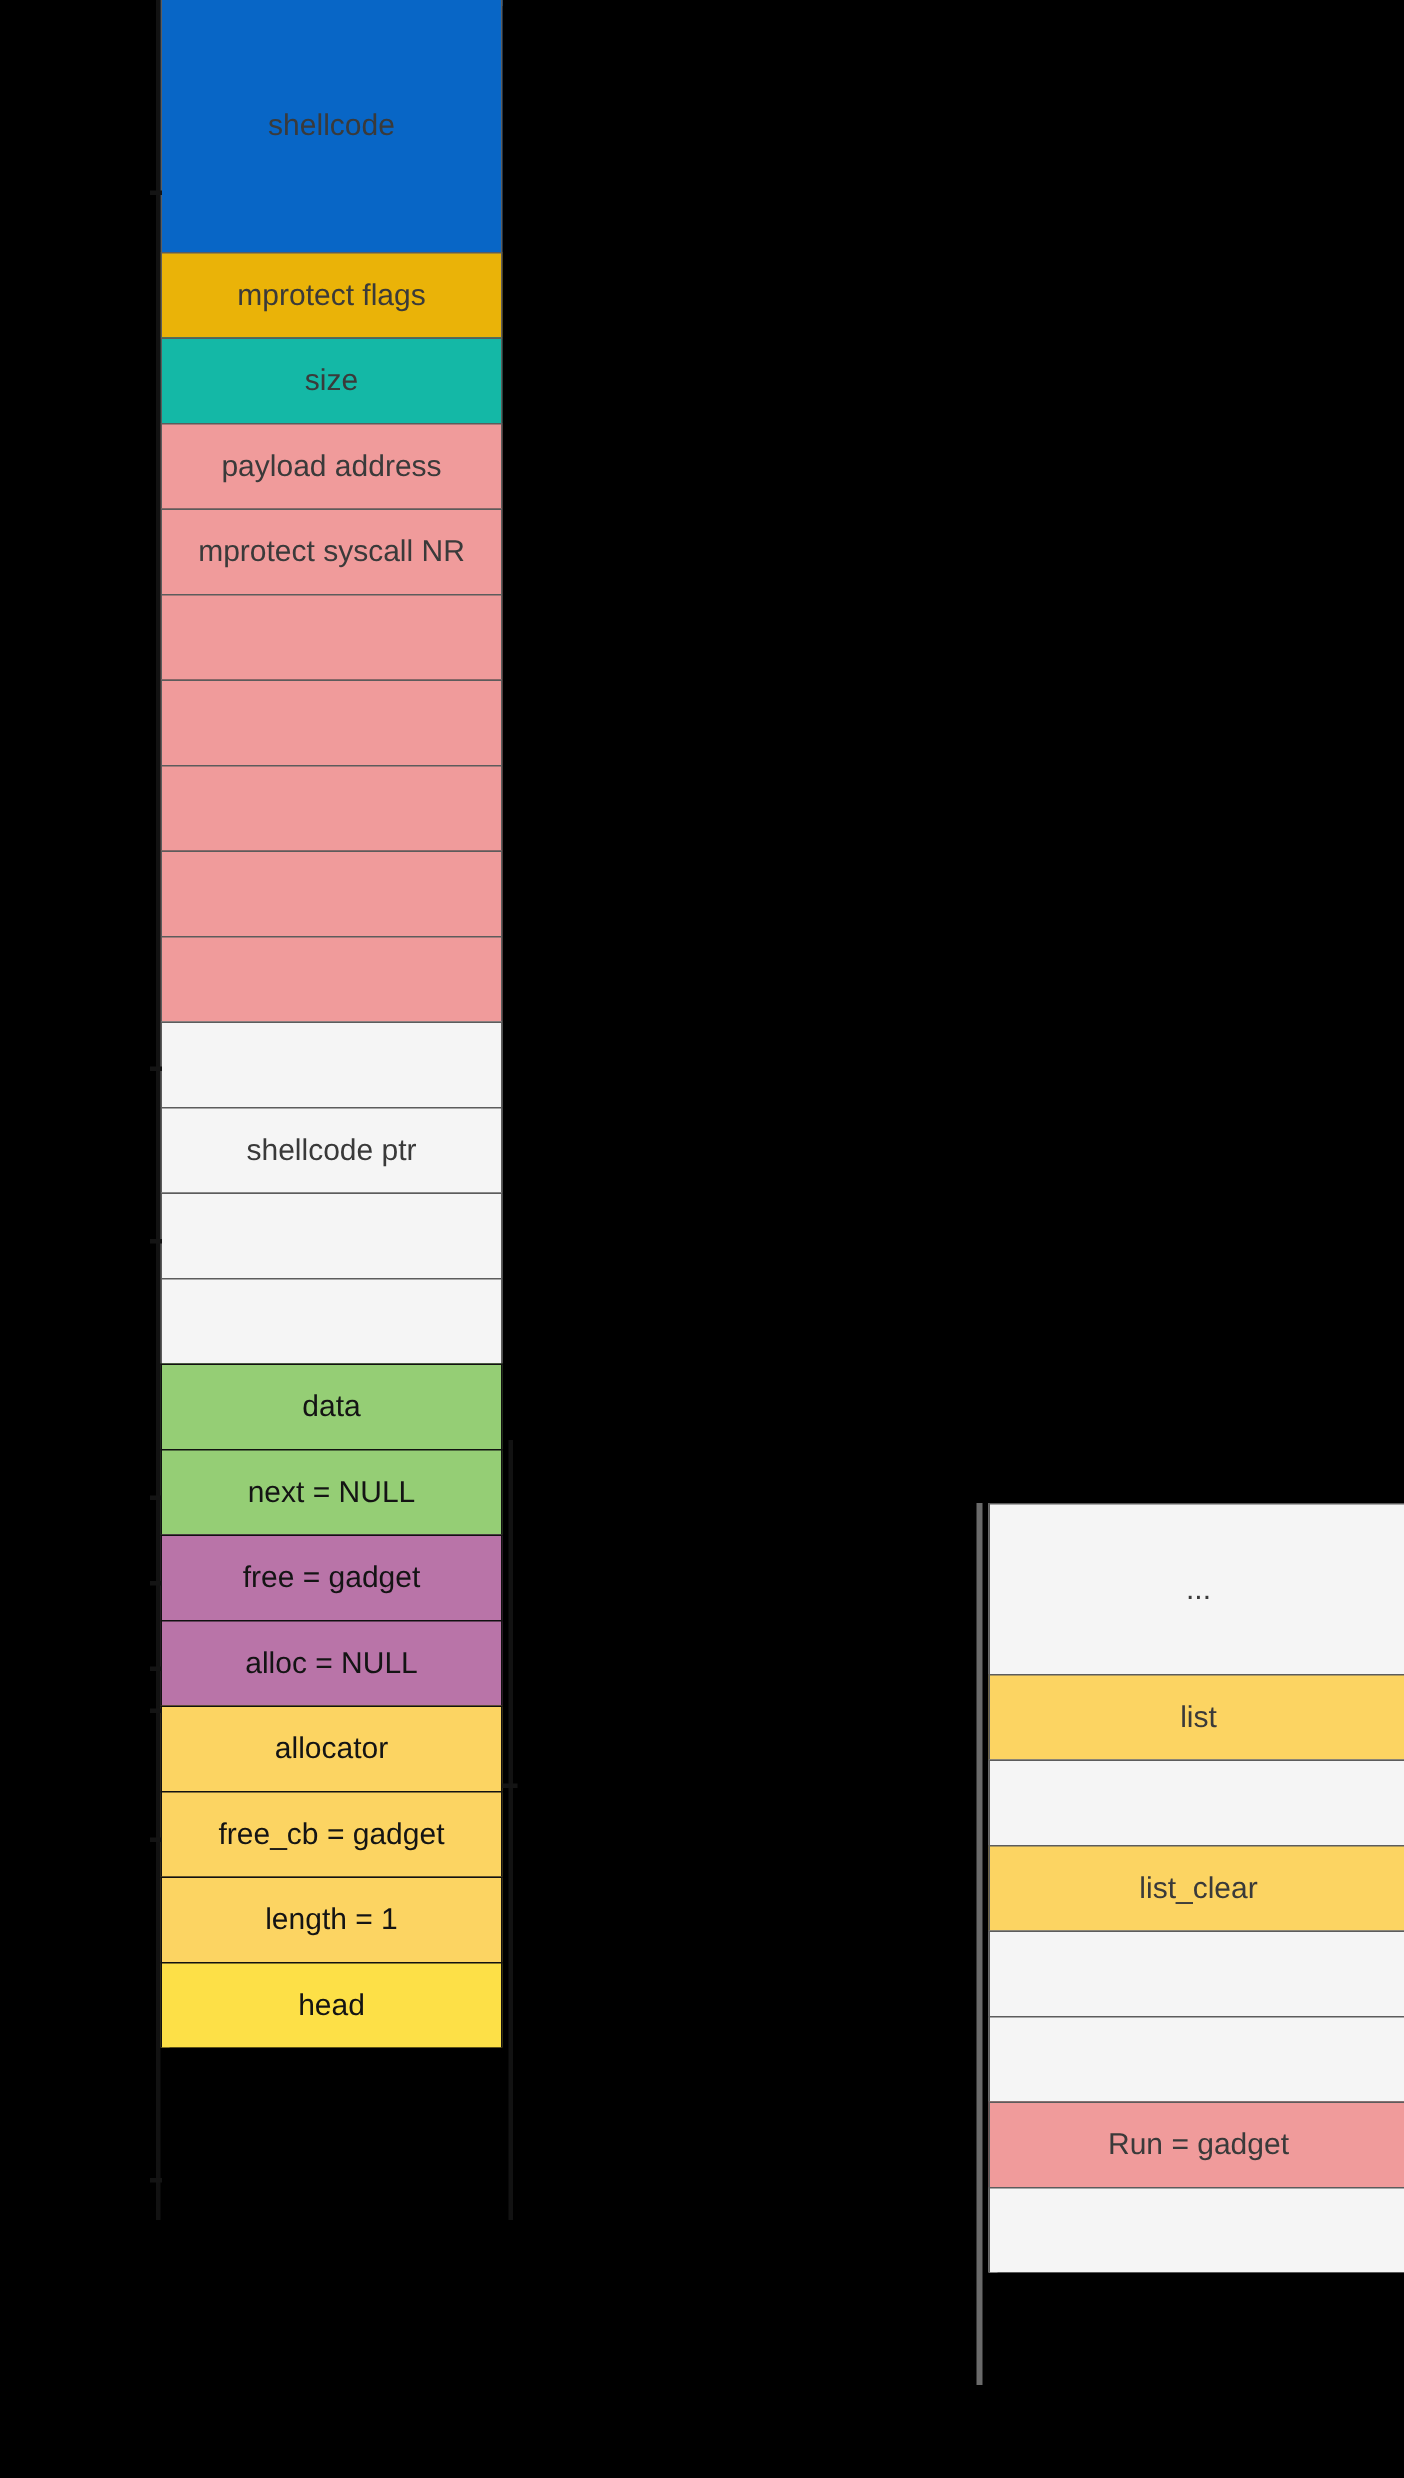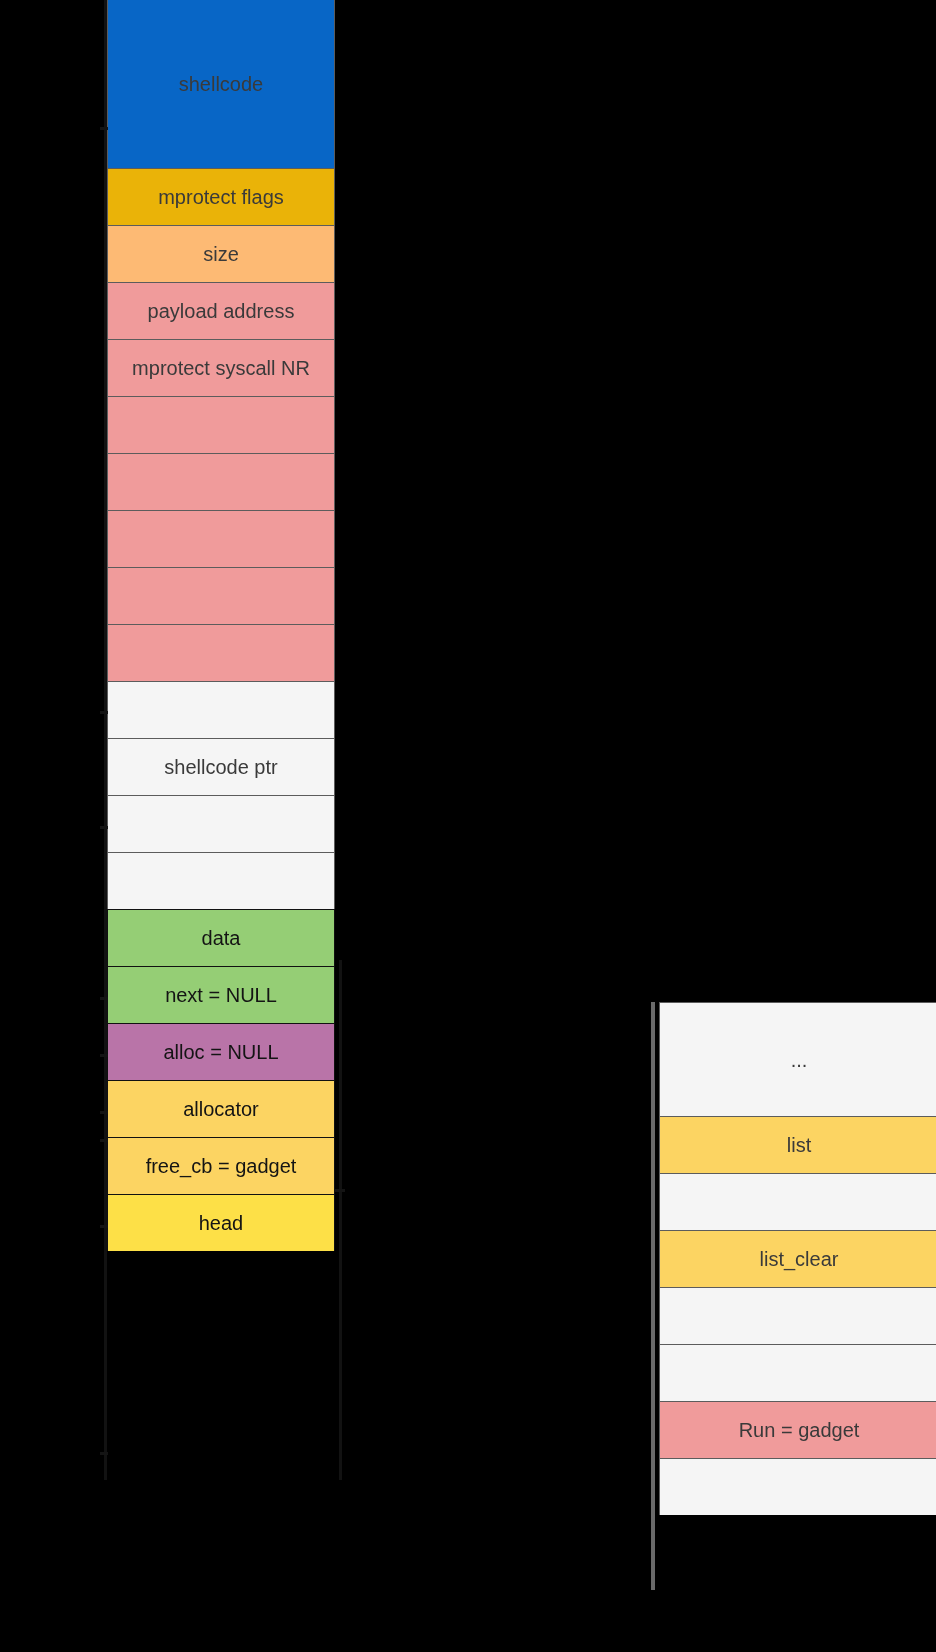--- a/index.html
+++ b/index.html
@@ -43,21 +43,21 @@
 </head>
 <body>
 
 <div class="stack" id="left-stack" style="left:107px;top:-2px;width:228px;">
     <div class="cell" style="height: 170px; background: rgb(8, 102, 198);">
       <span>shellcode</span>
     </div>
     <div class="cell" style="height: 57px; background: #eab308; text-align: center;">
       <span>mprotect flags</span>
     </div>
-    <div class="cell" style="height: 57px; background: #fdba74;">
+    <div class="cell" style="height: 57px; background: #14b8a6;">
       <span>size</span>
     </div>
     <div class="cell" style="height: 57px; background: rgb(240, 155, 155);">
       <span>payload address</span>
     </div>
     <div class="cell" style="height: 57px; background: rgb(240, 155, 155);">
       <span>mprotect syscall NR</span>
     </div>
     <div class="cell" style="height: 57px; background: rgb(240, 155, 155);">
       <span></span>
@@ -85,28 +85,34 @@
     </div>
     <div class="cell" style="height: 57px; background: rgb(245, 245, 245);">
       <span></span>
     </div>
     <div class="cell strong" style="height: 57px; background: rgb(149, 206, 117);">
       <span>data</span>
     </div>
     <div class="cell strong" style="height: 57px; background: rgb(149, 206, 117);">
       <span>next = NULL</span>
     </div>
+    <div class="cell strong" style="height: 57px; background: rgb(185, 116, 168);">
+      <span>free = gadget</span>
+    </div>
     <div class="cell strong" style="height: 57px; background: rgb(185, 116, 168); align-items: center;">
       <span>alloc = NULL</span>
     </div>
     <div class="cell strong" style="height: 57px; background: rgb(252, 212, 98);">
       <span>allocator</span>
     </div>
     <div class="cell strong" style="height: 57px; background: rgb(252, 212, 98);">
       <span>free_cb = gadget</span>
+    </div>
+    <div class="cell strong" style="height: 57px; background: rgb(252, 212, 98);">
+      <span>length = 1</span>
     </div>
     <div class="cell strong" style="height: 57px; background: #fde047;">
       <span>head</span>
     </div>
   <div class="shadow"></div>
   <div class="shadow-b"></div>
 </div>
 
 <div class="stack" id="right-stack" style="left:659px;top:1002px;width:280px;">
     <div class="cell" style="height: 114px; background: rgb(245, 245, 245);">

